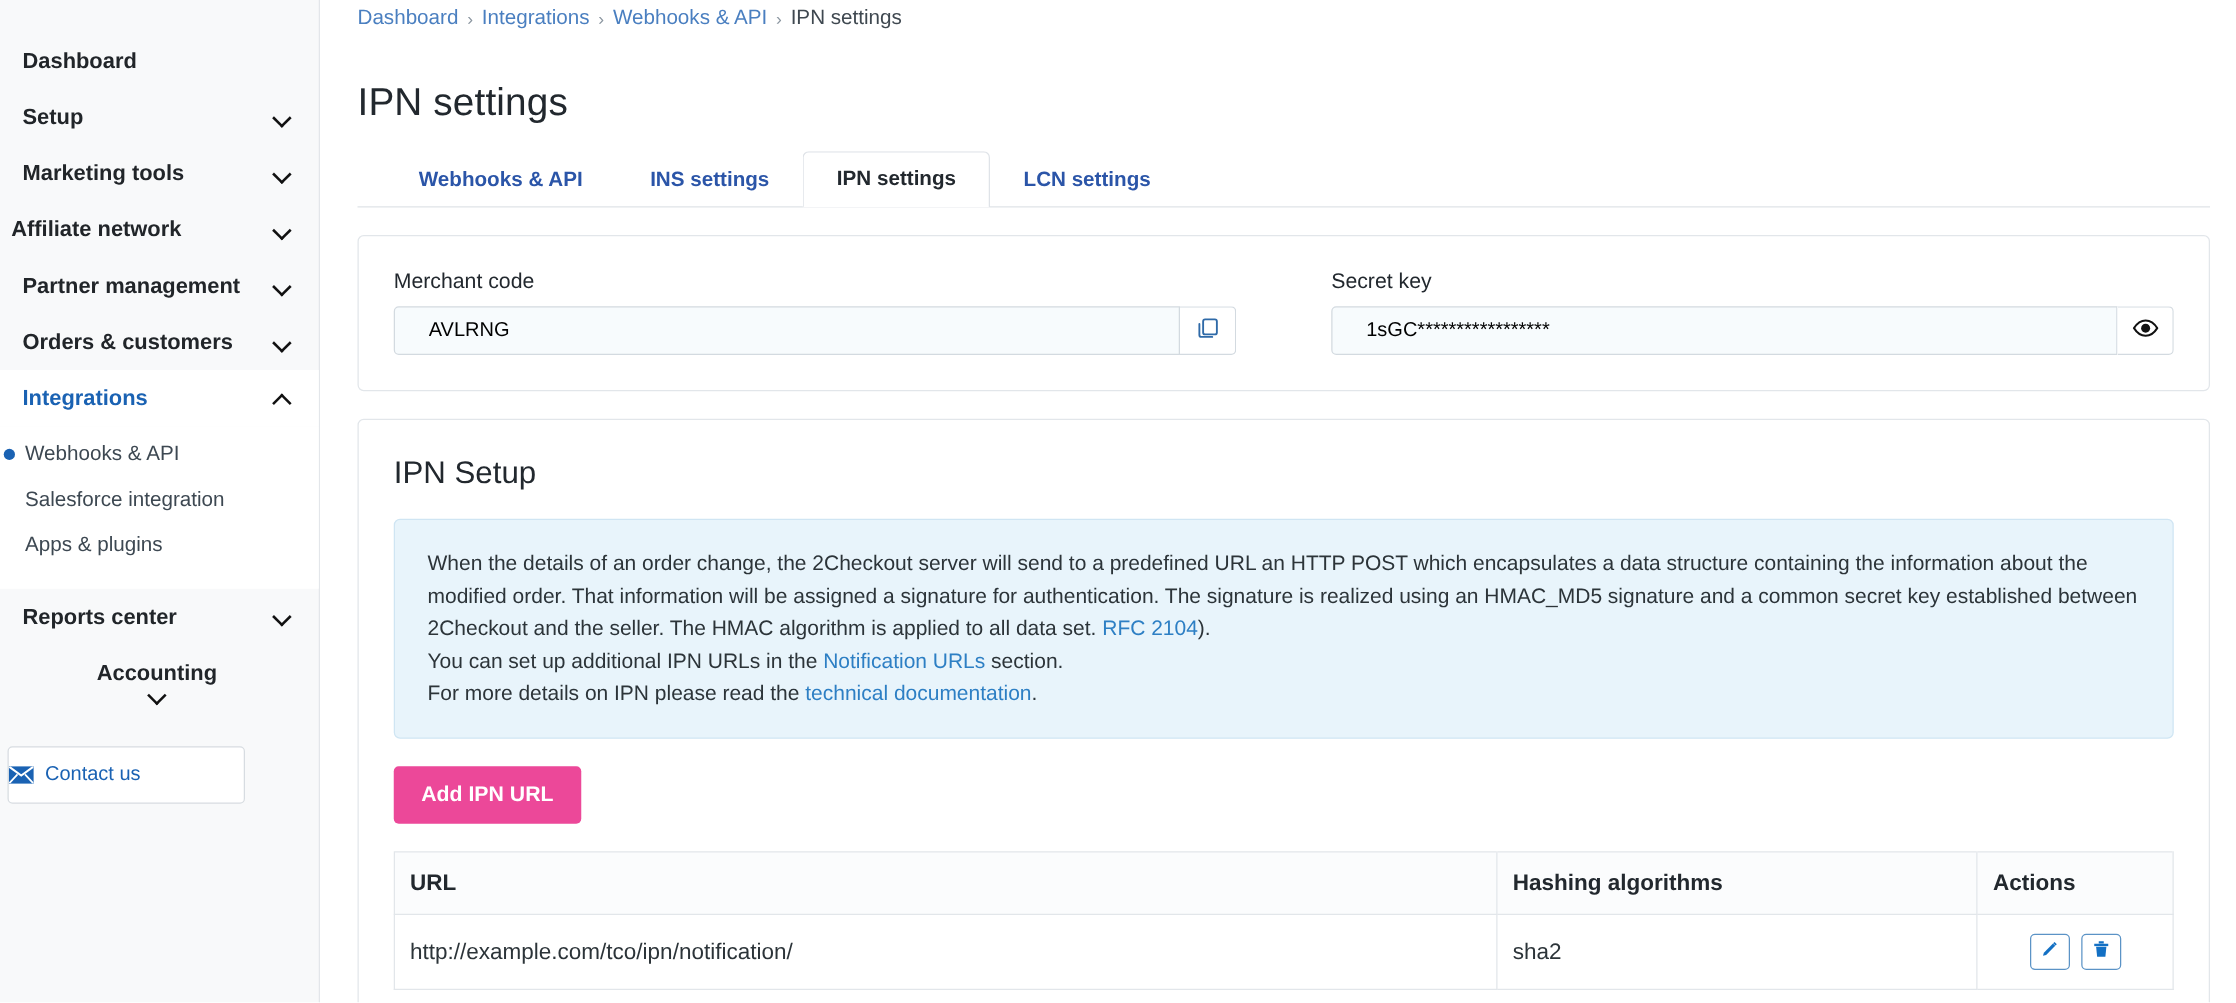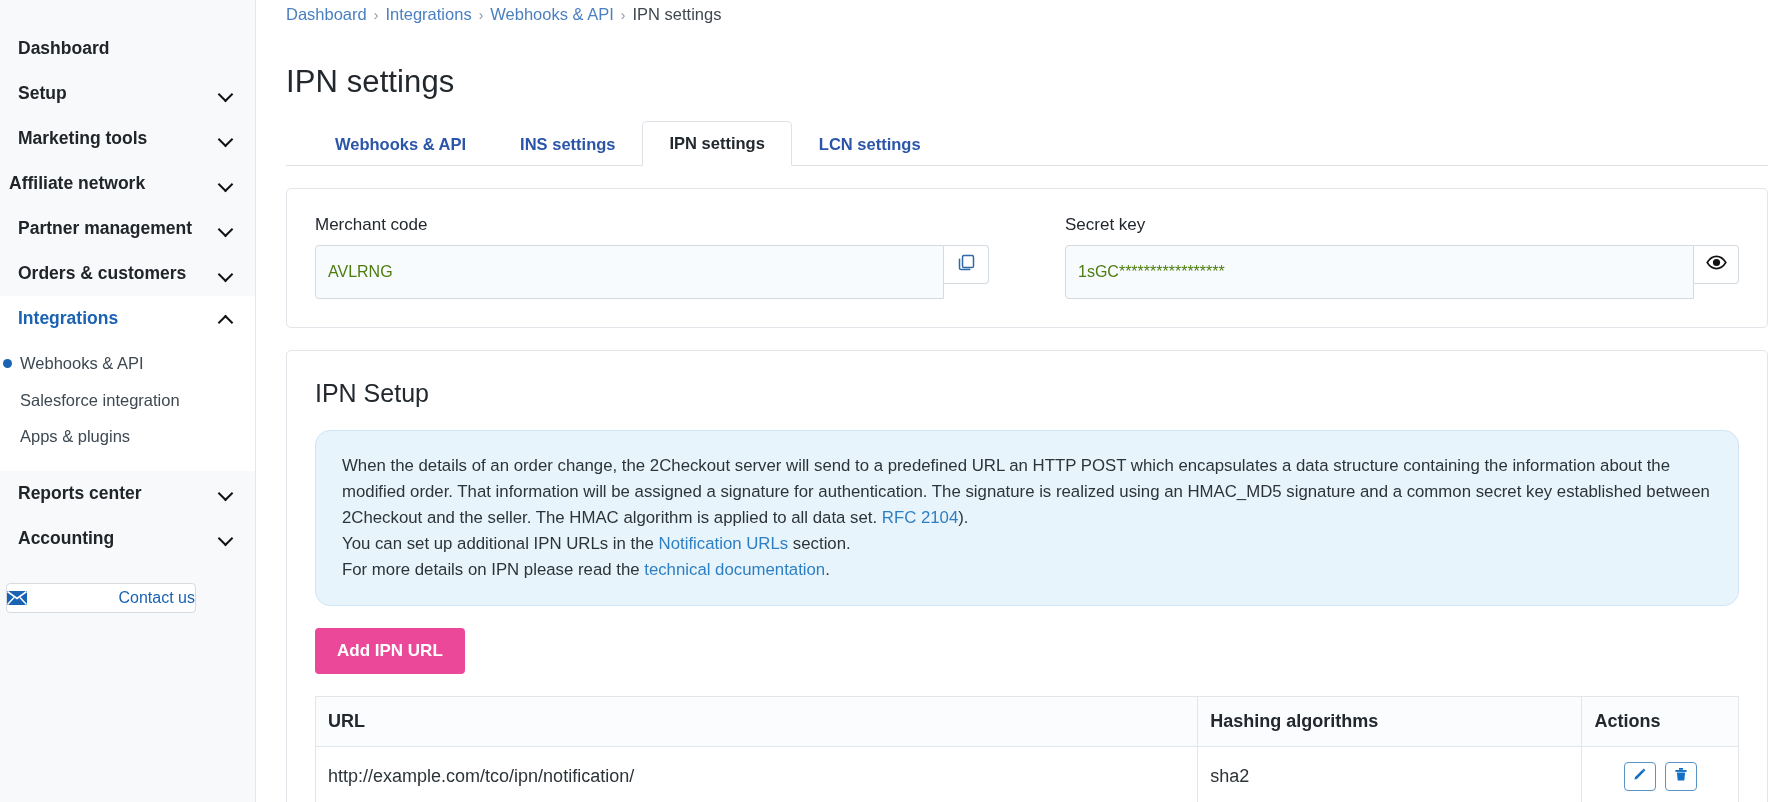--- a/index.html
+++ b/index.html
@@ -71,29 +71,29 @@
   .dot {
     width: 9px; height: 9px;
     border-radius: 50%;
     background: #1a62b3;
     position: absolute;
     left: 3px; top: 14px;
   }
   .contact-wrap { padding: 22px 16px 0 6px; }
   .contact-btn {
     width: 190px;
-    height: 30px;
+    height: 46px;
     border: 1px solid #d7dce1;
     border-radius: 4px;
     background: #ffffff;
     color: #1a62b3;
     font-size: 16px;
     display: flex;
     align-items: center;
-    justify-content: space-between;
+    justify-content: flex-start;
     gap: 9px;
     cursor: pointer;
   }
   .env {
     width: 20px; height: 14px;
     display: inline-block;
   }
 
   
   .main {
@@ -170,27 +170,27 @@
   .field-col.right { padding-right: 0; padding-left: 32px; }
   .field-label {
     font-size: 17px;
     color: #22282e;
     margin-bottom: 10px;
     display: block;
   }
   .input-group { display: flex; }
   .txt-input {
     flex: 1;
-    height: 54px;
+    height: 39px;
     border: 1px solid #d3dae0;
     border-radius: 4px 0 0 4px;
     background: #f7fbfd;
     font-size: 16px;
-    color: #4d7c0f;
-    padding: 0 12px;
+    color: #000000;
+    padding: 0 27px;
     font-family: "Liberation Sans", sans-serif;
     outline: none;
   }
   .addon-btn {
     width: 45px;
     height: 39px;
     border: 1px solid #d3dae0;
     border-left: none;
     border-radius: 0 4px 4px 0;
     background: #ffffff;
@@ -202,21 +202,21 @@
 
   .section-title {
     font-size: 25px;
     color: #22282e;
     margin: 2px 0 22px 0;
     font-weight: normal;
   }
   .info-box {
     background: #e8f4fb;
     border: 1px solid #cfe5f3;
-    border-radius: 15px;
+    border-radius: 5px;
     padding: 22px 24px 22px 26px;
     font-size: 16.8px;
     line-height: 1.55;
     color: #2c3439;
   }
   .info-box a { color: #2d7fc4; text-decoration: none; cursor: pointer; }
   .info-box p { margin: 0; }
 
   .btn-primary {
     margin-top: 22px;
@@ -320,21 +320,21 @@
       <div class="sub-item">
         <span>Apps &amp; plugins</span>
       </div>
     </div>
 
     <div class="nav-top" style="padding-left:18px;text-align:right;">
       <span class="lbl">Reports center</span>
       <span class="chev"></span>
     </div>
 
-    <div class="nav-top" style="padding-left:18px;">
+    <div class="nav-top" style="padding-left:18px;flex-direction:column;">
       <span class="lbl">Accounting</span>
       <span class="chev"></span>
     </div>
 
     <div class="contact-wrap">
       <div class="contact-btn">
         <span class="env">
           <svg width="20" height="14" viewBox="0 0 20 14">
             <rect x="0.5" y="0.5" width="19" height="13" fill="#1a62b3" stroke="#1a62b3"></rect>
             <path d="M0.5 0.5 L10 7.5 L19.5 0.5" fill="none" stroke="#ffffff" stroke-width="1.6"></path>

